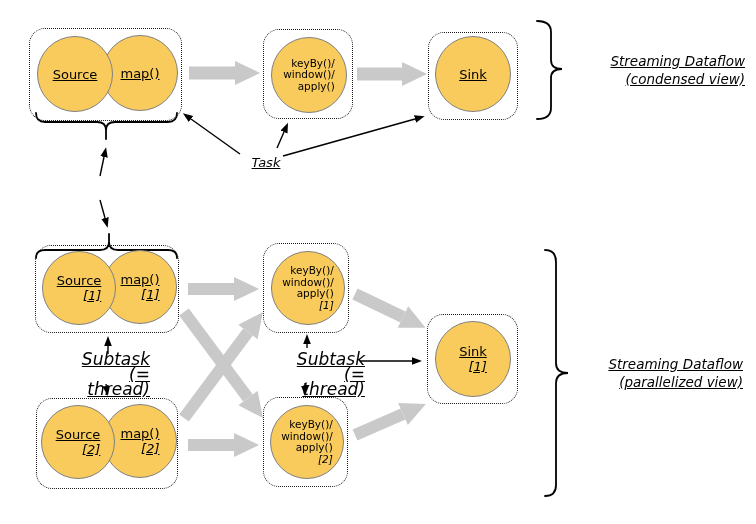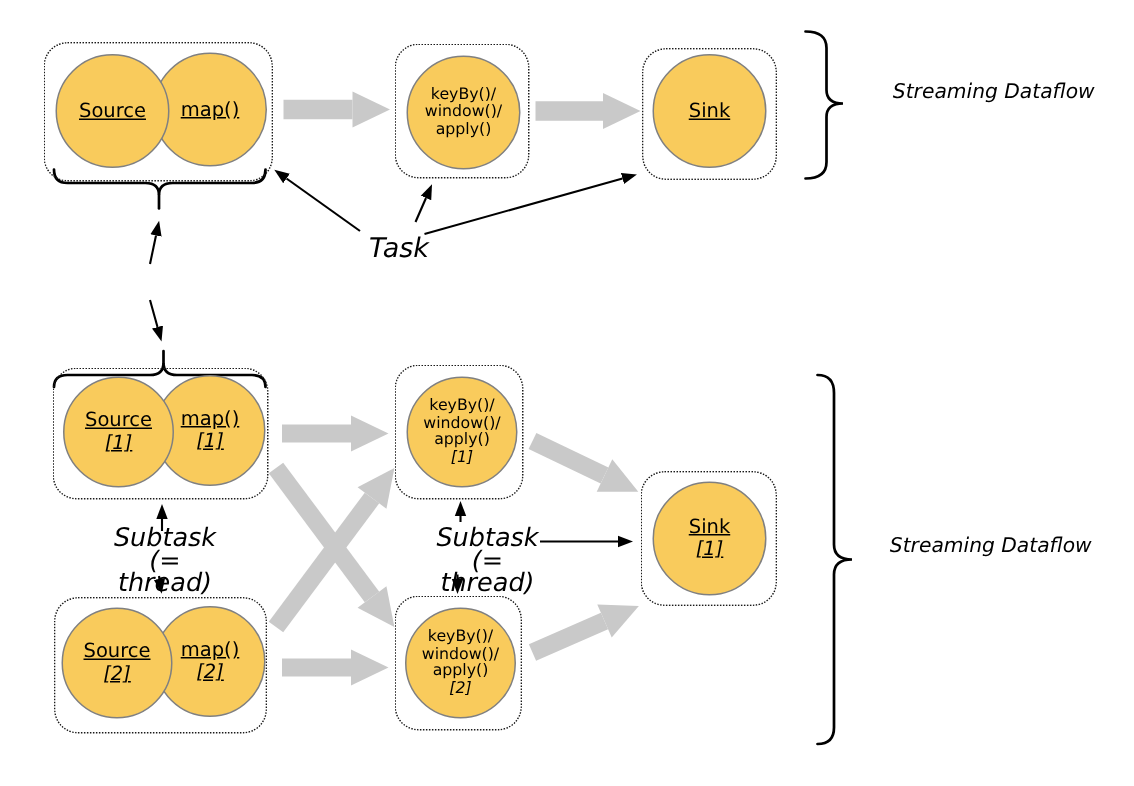--- a/index.html
+++ b/index.html
@@ -11,27 +11,27 @@
   .brace{stroke:var(--ink,#000);fill:none;stroke-width:1.8;stroke-linecap:round;}
   .ghead{fill:var(--flow,#C9C9C9);}
   .bhead{fill:var(--ink,#000);}
   .obox{position:absolute;border:1.6px dotted #1a1a1a;border-radius:16px;box-sizing:border-box;}
   .circ{position:absolute;border-radius:50%;background:var(--node-fill,#F9CB5C);
         border:1px solid var(--node-stroke,#808080);box-sizing:border-box;
         display:flex;align-items:center;justify-content:center;text-align:center;}
   .clabel{font-size:13px;line-height:15px;text-decoration:underline;}
   .klabel{font-size:10.5px;line-height:11.5px;}
   .idx{font-style:italic;}
-  .note{position:absolute;font-style:italic;text-align:center;}
+  .note{position:absolute;font-style:italic;text-align:center;text-decoration:underline;}
   .note .l2{display:block;}
-  .task-note{font-size:18px;}
+  .task-note{font-size:13px;}
   .op-note{font-size:12.5px;}
   .sub-note{font-size:17px;line-height:15px;}
   .bracket-note{font-size:13.5px;line-height:18px;}
-  span{display:block;}
+  span{display:block;text-align:right;}
 </style>
 </head>
 <body>
 
 <div class="canvas">
 
   <svg class="wires" width="756" height="524" viewBox="0 0 756 524">
     <defs>
       <marker id="ghead" markerUnits="userSpaceOnUse" markerWidth="28" markerHeight="28" refX="1" refY="14" orient="auto">
         <path class="ghead" d="M1,2 L26,14 L1,26 Z"></path>
@@ -156,19 +156,21 @@
     <span class="l2">(= thread)</span>
   </div>
 
   <div class="note sub-note" style="left:285px;top:352px;width:80px;">
     <span>Subtask</span>
     <span class="l2">(= thread)</span>
   </div>
 
   <div class="note bracket-note" style="left:580px;top:52px;width:165px;">
     <span>Streaming Dataflow</span>
+    <span class="l2">(condensed view)</span>
   </div>
 
   <div class="note bracket-note" style="left:578px;top:355px;width:165px;">
     <span>Streaming Dataflow</span>
+    <span class="l2">(parallelized view)</span>
   </div>
 
 </div>
 
 </body></html>

